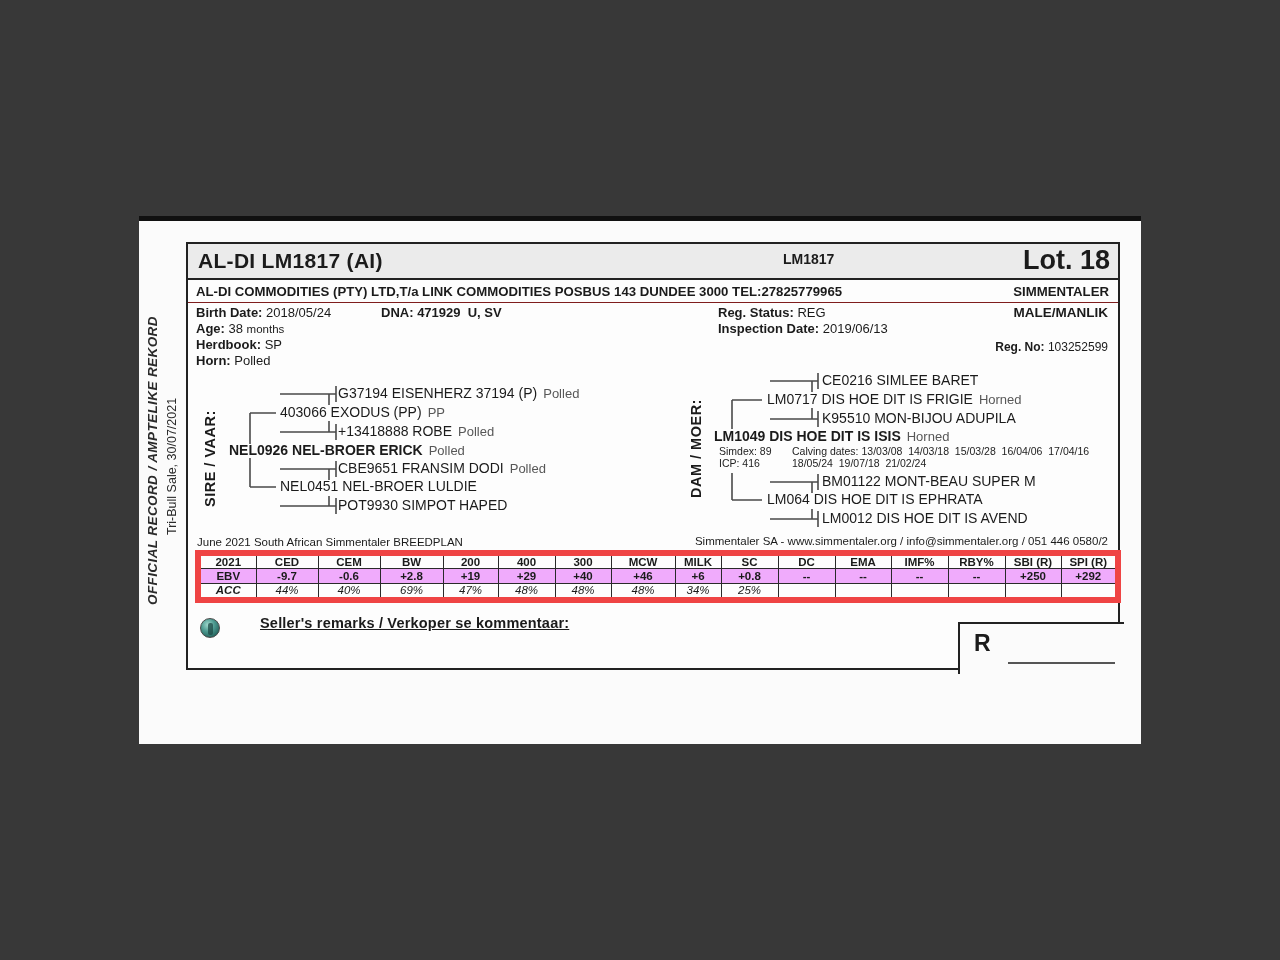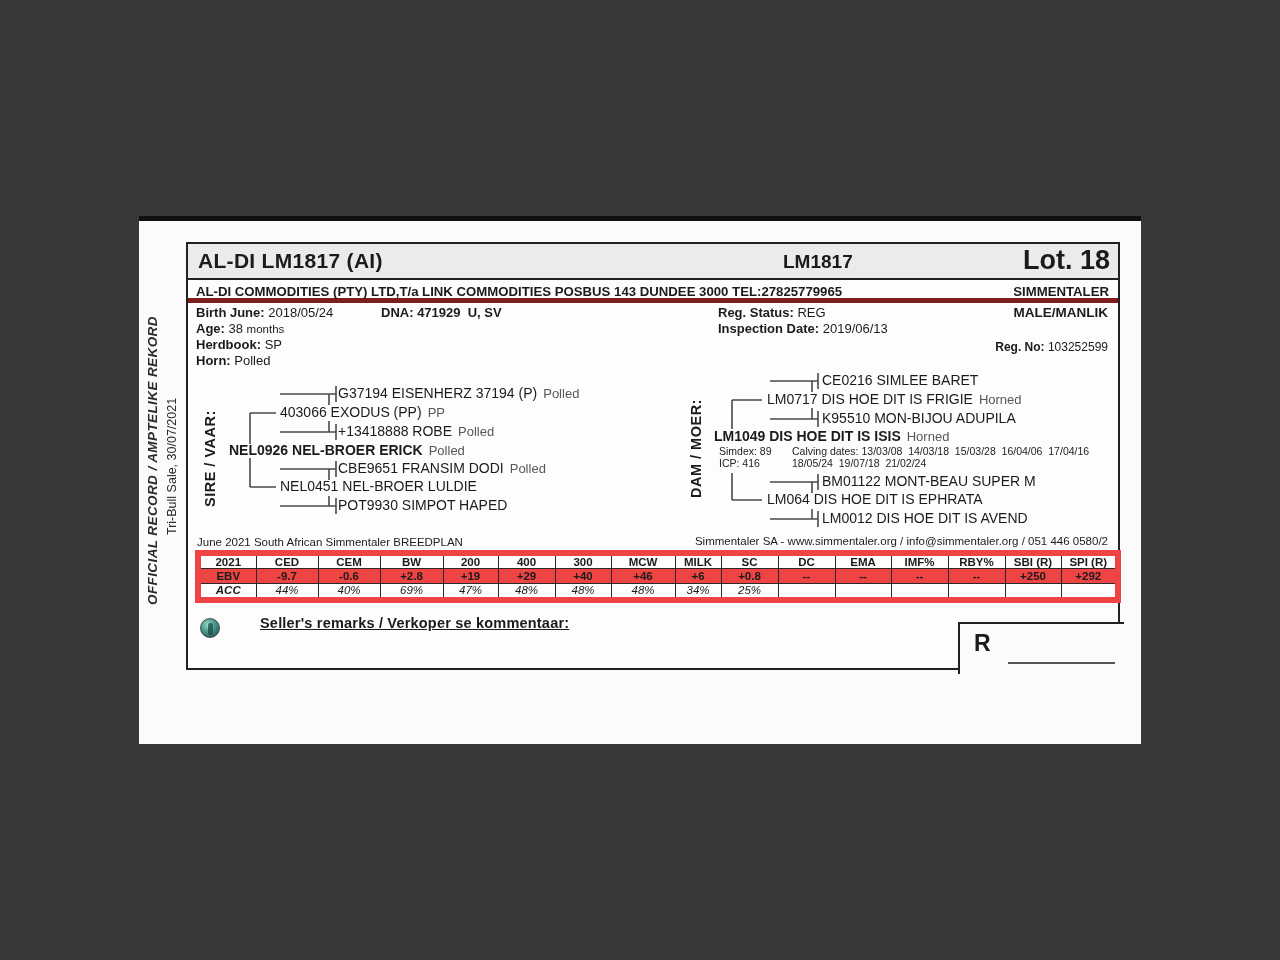--- a/index.html
+++ b/index.html
@@ -27,25 +27,25 @@
   .saleline { left:26px; top:165px; height:170px; width:17px; font-size:12.5px; }
   .card {
     position:absolute; left:47px; top:26px; width:934px; height:428px;
     border:2px solid #222; background:#fdfdfd;
   }
   .titlebar {
     position:absolute; left:0; right:0; top:0; height:36px;
     background:#ebebeb; border-bottom:2px solid #222;
   }
   .animal-name { position:absolute; left:10px; top:5px; font-size:21px; font-weight:bold; letter-spacing:.3px; }
-  .animal-id   { position:absolute; left:595px; top:7px; font-size:19px; font-weight:bold; }
+  .animal-id   { position:absolute; left:595px; top:7px; font-size:14px; font-weight:bold; }
   .lot         { position:absolute; right:8px; top:1px; font-size:27px; font-weight:bold; }
   .ownerbar {
     position:absolute; left:0; right:0; top:38px; height:21px;
-    border-bottom:5px solid #7f1d1d; font-size:13.2px; font-weight:bold; line-height:20px;
+    border-bottom:1px solid #7f1d1d; font-size:13.2px; font-weight:bold; line-height:20px;
   }
   .owner-text { position:absolute; left:8px; white-space:nowrap; }
   .breed-text { position:absolute; right:9px; }
   .fld { position:absolute; font-size:13px; white-space:pre; }
   .fld b { font-weight:bold; }
   .small-unit { font-size:11.5px; }
   .regno { font-size:12px; }
   .sex { font-size:13.5px; font-weight:bold; }
   .vlabel {
     position:absolute; writing-mode:vertical-rl; transform:rotate(180deg);
@@ -65,21 +65,21 @@
   table.bp {
     position:absolute; left:7px; top:306px; width:920px;
     border-collapse:collapse; table-layout:fixed;
   }
   table.bp td, table.bp th {
     border:1px solid #2a2a2a; text-align:center; font-size:11.5px;
     padding:0; overflow:hidden; white-space:nowrap;
   }
   table.bp { border:6px solid #ef4444; }
   tr.hdr  td { font-weight:bold; height:15px; }
-  tr.ebv  td { font-weight:bold; height:15px; background:#ef4444; }
+  tr.ebv  td { font-weight:bold; height:15px; background:#f0abfc; }
   tr.acc  td { font-style:italic; height:16px; }
   tr.acc  td.rowlab { font-weight:bold; }
   tr.brd  td { font-weight:bold; height:16px; }
   .remarks {
     position:absolute; left:72px; top:371px; font-size:14.5px; font-weight:bold;
     text-decoration:underline; letter-spacing:.2px;
   }
   .logo {
     position:absolute; left:12px; top:374px; width:20px; height:20px; border-radius:50%;
     background:radial-gradient(circle at 38% 32%, #9fd8cd 0%, #4d9a90 40%, #23635c 80%, #14423d 100%);
@@ -111,21 +111,21 @@
       <span class="animal-name">AL-DI LM1817 (AI)</span>
       <span class="animal-id">LM1817</span>
       <span class="lot">Lot. 18</span>
     </div>
 
     <div class="ownerbar">
       <span class="owner-text">AL-DI COMMODITIES (PTY) LTD,T/a LINK COMMODITIES POSBUS 143 DUNDEE 3000 TEL:27825779965</span>
       <span class="breed-text">SIMMENTALER</span>
     </div>
 
-    <div class="fld" style="left:8px; top:61px;"><b>Birth June:</b> <span>2018/05/24</span></div>
+    <div class="fld" style="left:8px; top:61px;"><b>Birth Date:</b> <span>2018/05/24</span></div>
     <div class="fld" style="left:193px; top:61px;"><b>DNA:</b> <b>471929  U, SV</b></div>
     <div class="fld" style="left:8px; top:77px;"><b>Age:</b> <span>38</span> <span class="small-unit">months</span></div>
     <div class="fld" style="left:8px; top:93px;"><b>Herdbook:</b> <span>SP</span></div>
     <div class="fld" style="left:8px; top:109px;"><b>Horn:</b> <span>Polled</span></div>
     <div class="fld" style="left:530px; top:61px;"><b>Reg. Status:</b> <span>REG</span></div>
     <div class="fld" style="left:530px; top:77px;"><b>Inspection Date:</b> <span>2019/06/13</span></div>
     <div class="fld sex" style="right:10px; top:61px;">MALE/MANLIK</div>
     <div class="fld regno" style="right:10px; top:96px;"><b>Reg. No:</b> <span>103252599</span></div>
 
     <svg class="tree" width="934" height="428" viewBox="0 0 934 428">

